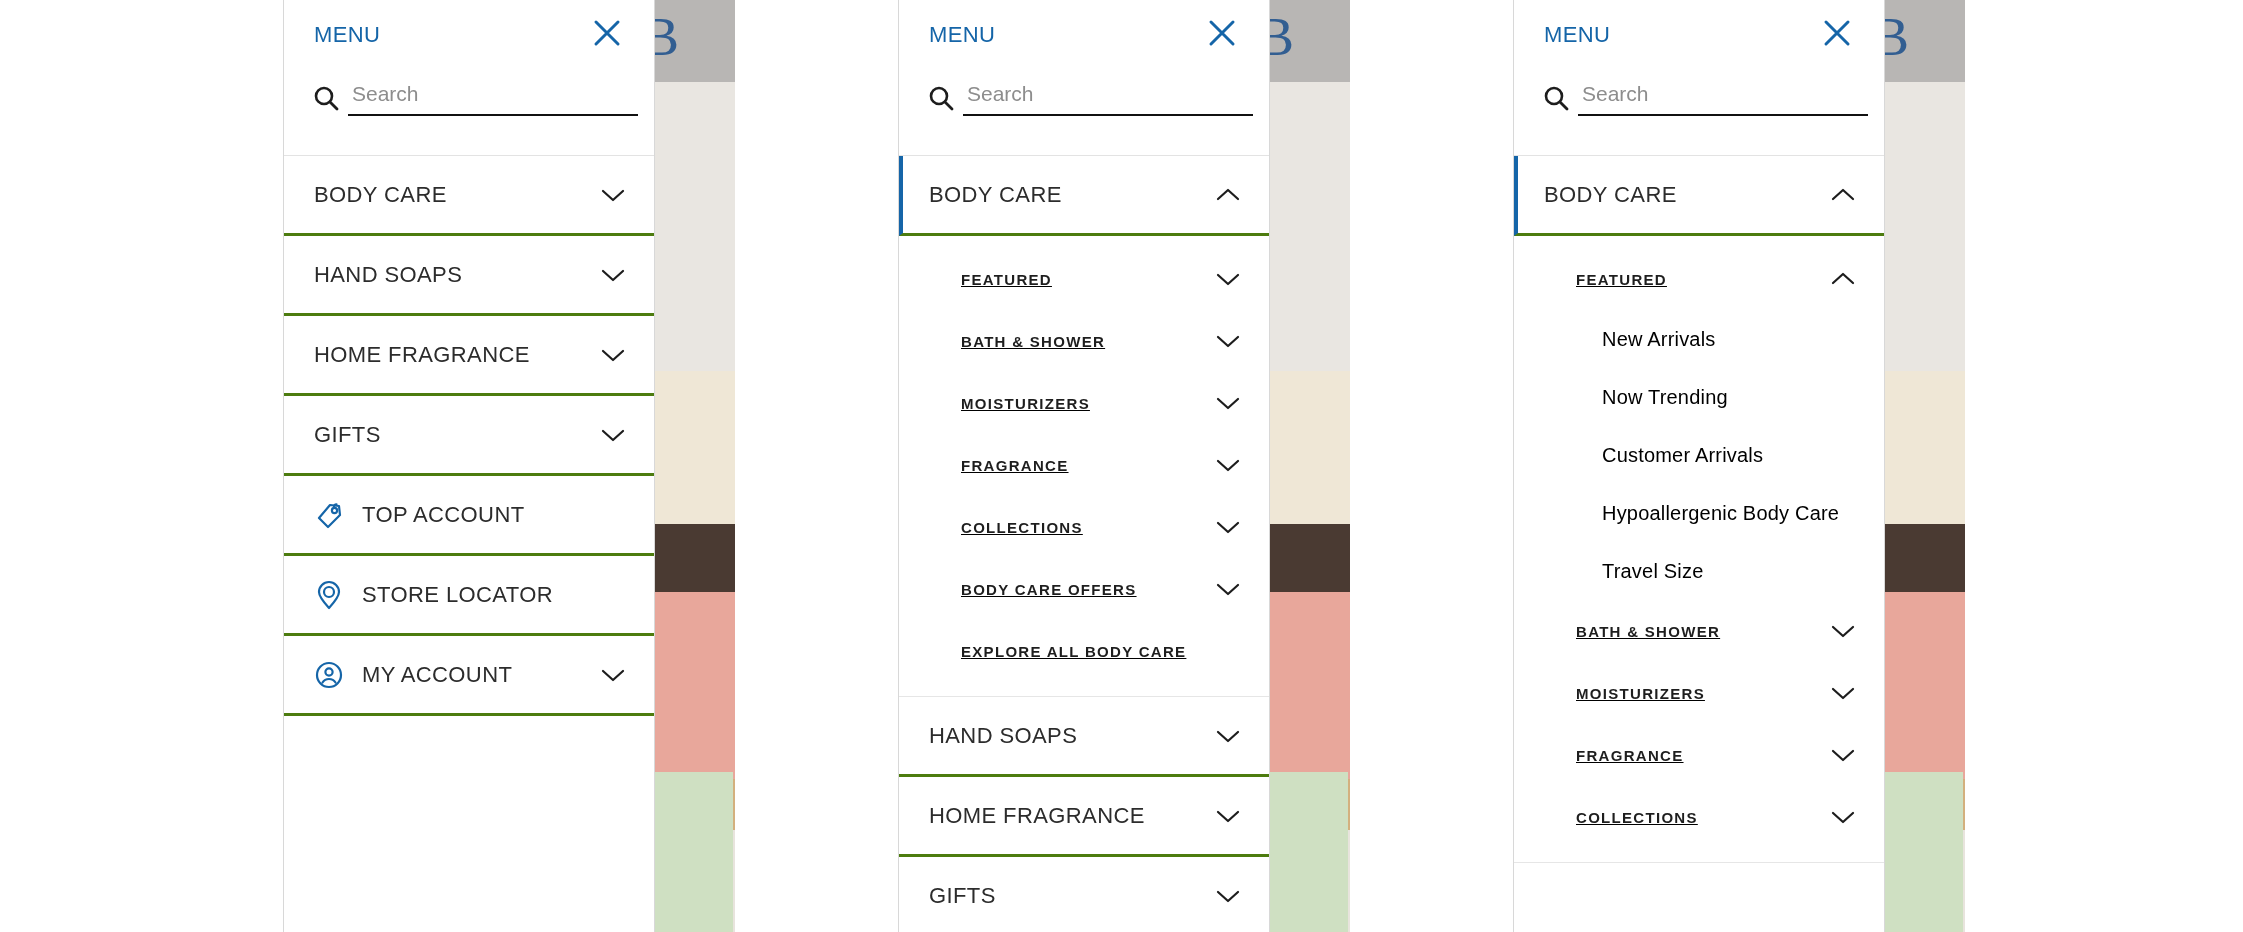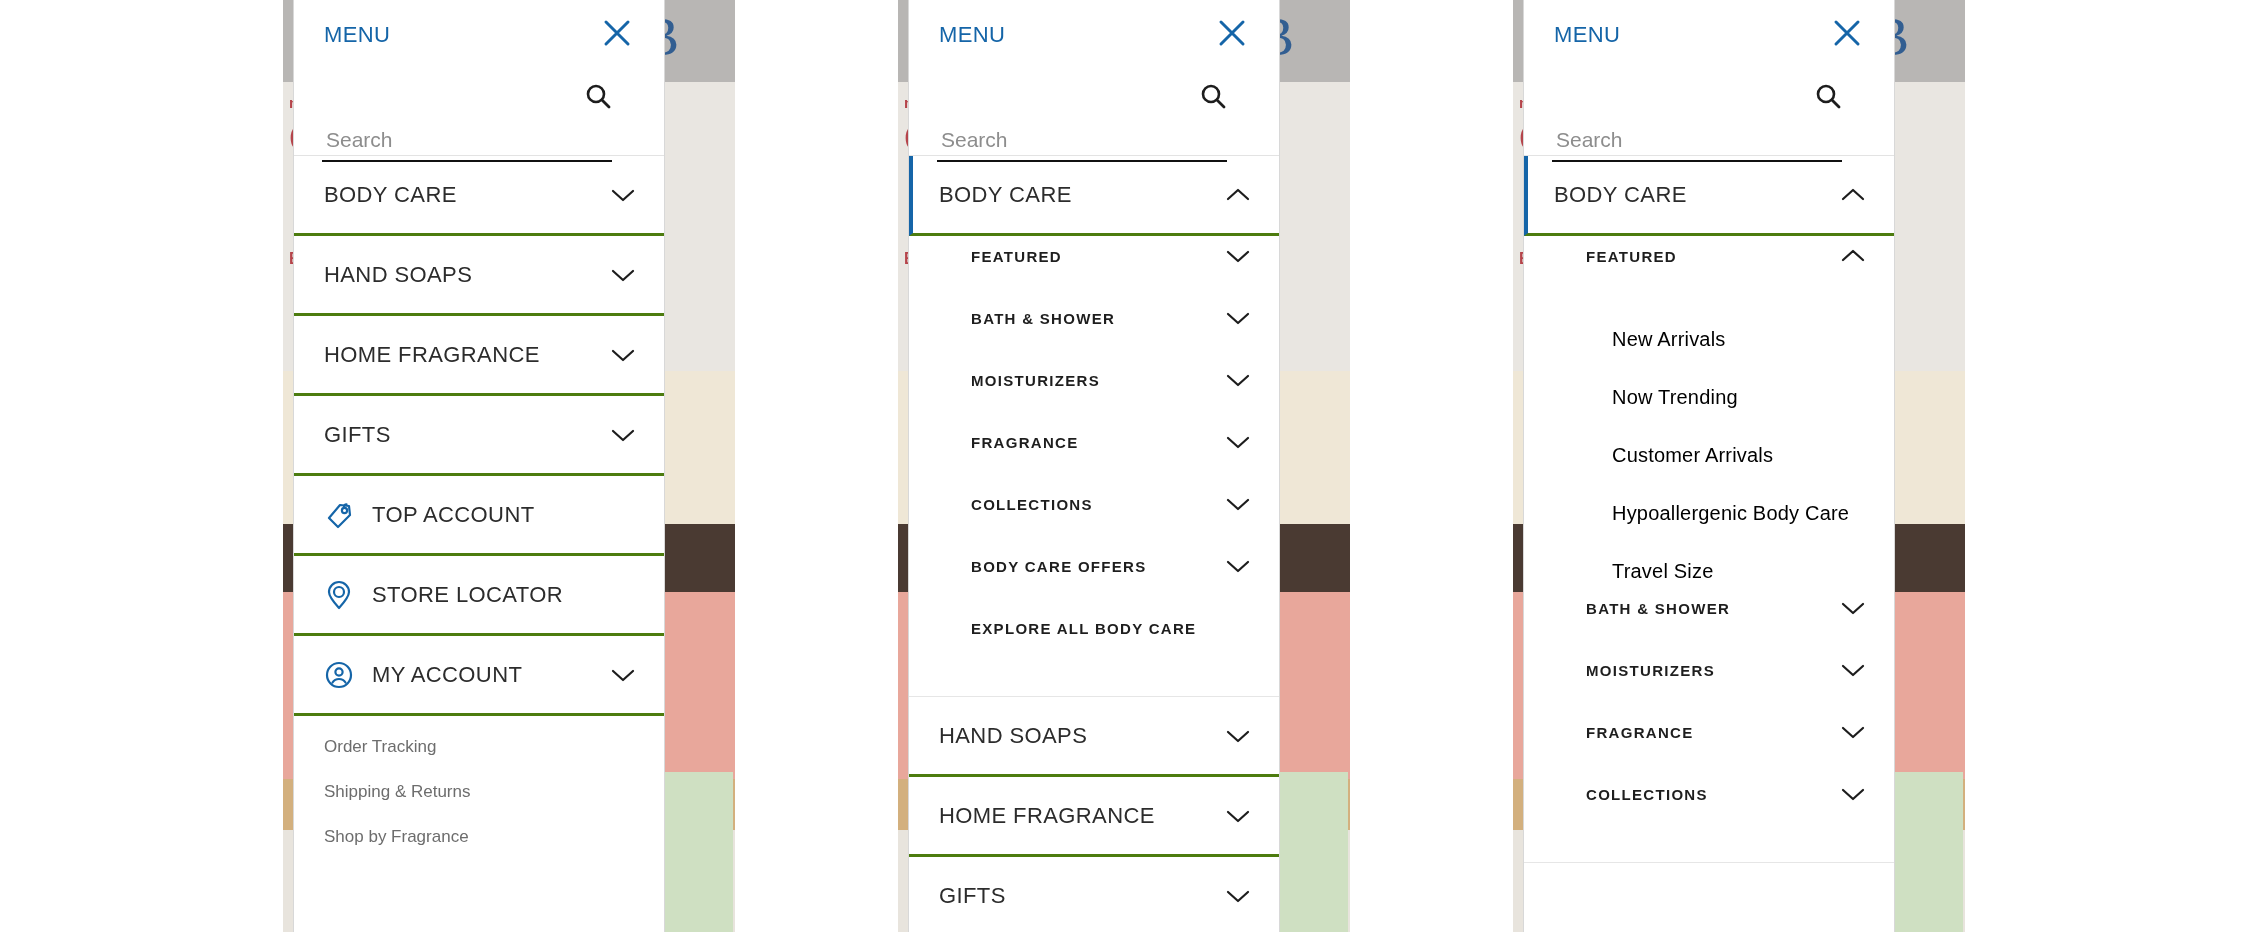--- a/index.html
+++ b/index.html
@@ -55,21 +55,21 @@
     -webkit-background-clip: text; background-clip: text; color: transparent;
   }
   .promo-love-sub { position:absolute; top:560px; left:10px; font-size:8px; color:#8d5f56; letter-spacing:1px;}
   .swatch-green {
     position:absolute; left: 260px; top: 690px; width: 190px; height: 242px;
     background:#cfe0c2;
   }
 
   
   .drawer {
-    position: absolute; top: 0; left: 10px;
+    position: absolute; top: 0; left: 0;
     width: 372px; height: 932px;
     background: #ffffff;
     border-left: 1px solid #d8d8d8;
     border-right: 1px solid #d8d8d8;
     overflow: hidden;
   }
 
   .drawer-head {
     position: relative;
     height: 156px;
@@ -80,21 +80,21 @@
     font-size: 22px; color: #1565a8; letter-spacing: .4px;
   }
   .close-btn {
     position: absolute; right: 28px; top: 14px;
     width: 38px; height: 38px; cursor: pointer;
   }
   .close-btn svg { display:block; }
 
   .search-row {
     position: absolute; left: 28px; top: 82px;
-    display: flex; align-items: flex-end; gap: 14px; flex-direction: column;
+    display: flex; align-items: flex-end; gap: 8px;
   }
   .search-icon { width: 28px; height: 28px; margin-bottom: 4px; }
   .search-field {
     width: 290px;
     border: none; border-bottom: 2px solid #111;
     font-size: 21px; color: #111; padding: 0 0 8px 4px;
     font-family: "Liberation Sans", sans-serif;
     background: transparent; outline: none;
   }
   .search-field::placeholder { color: #8d8d8d; }
@@ -112,24 +112,25 @@
   .nav-row .label {
     font-size: 22px; color: #2c2c2c; letter-spacing: .4px; flex: 1;
   }
   .nav-row.active { border-left: 4px solid #1565a8; padding-left: 26px; }
   .row-icon { width: 30px; height: 30px; margin-right: 18px; flex: 0 0 auto; }
   .chev { width: 26px; height: 16px; flex: 0 0 auto; }
 
   
   .sub-row {
     position: relative;
-    display: flex; align-items: flex-start;
+    display: flex; align-items: center;
     height: 62px;
     padding: 0 28px 0 62px;
     cursor: pointer;
+    text-decoration: underline;
   }
   .sub-row .label {
     font-size: 15px; font-weight: 700; color: #1e1e1e;
     letter-spacing: 1.3px; flex: 1;
   }
   .sub-list { border-bottom: 1px solid #e6e6e6; padding: 12px 0 14px; }
 
   
   .leaf-row {
     display: flex; align-items: center;
@@ -233,25 +234,20 @@
             <circle cx="15" cy="12" r="3.6" class="strokeblu"></circle>
             <path class="strokeblu" d="M8.5 22.5 a7.5 7 0 0 1 13 0"></path>
           </svg>
           <span class="label">MY ACCOUNT</span>
           <svg class="chev" viewBox="0 0 26 16">
               <path class="strokeblk" d="M3 4 L13 13 L23 4"></path>
             </svg>
         </li>
       </ul>
 
-      <div class="foot-links">
-        <div class="foot-link">Order Tracking</div>
-        <div class="foot-link">Shipping &amp; Returns</div>
-        <div class="foot-link">Shop by Fragrance</div>
-      </div>
     </div>
   </div>
 
   <div class="shot shot-2">
     <div class="page-bg">
       <div class="bg-topbar"></div>
       <div class="bg-logo">B</div>
 
       <div class="promo">
         <div class="promo-txt promo-candles">ndles</div>

